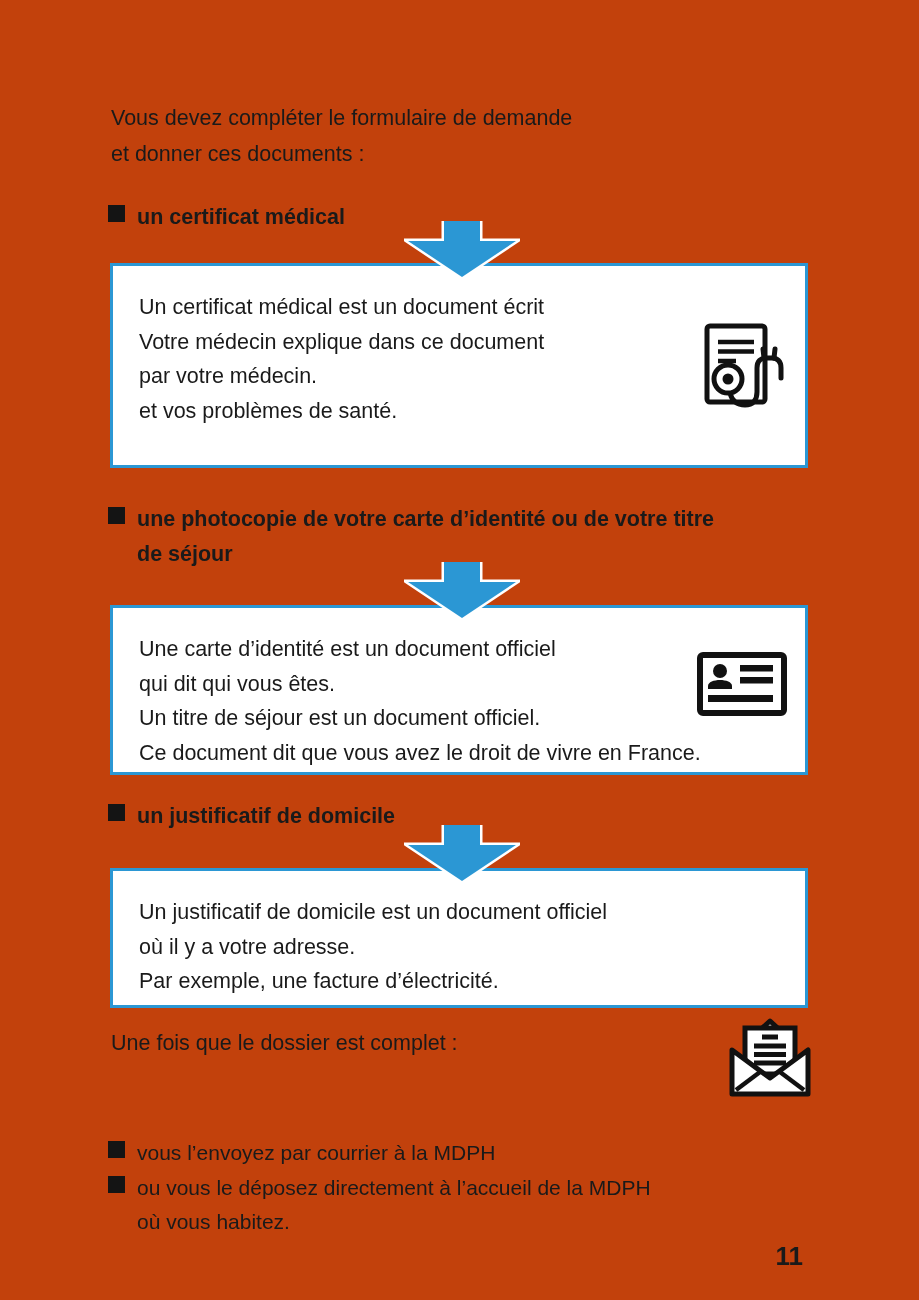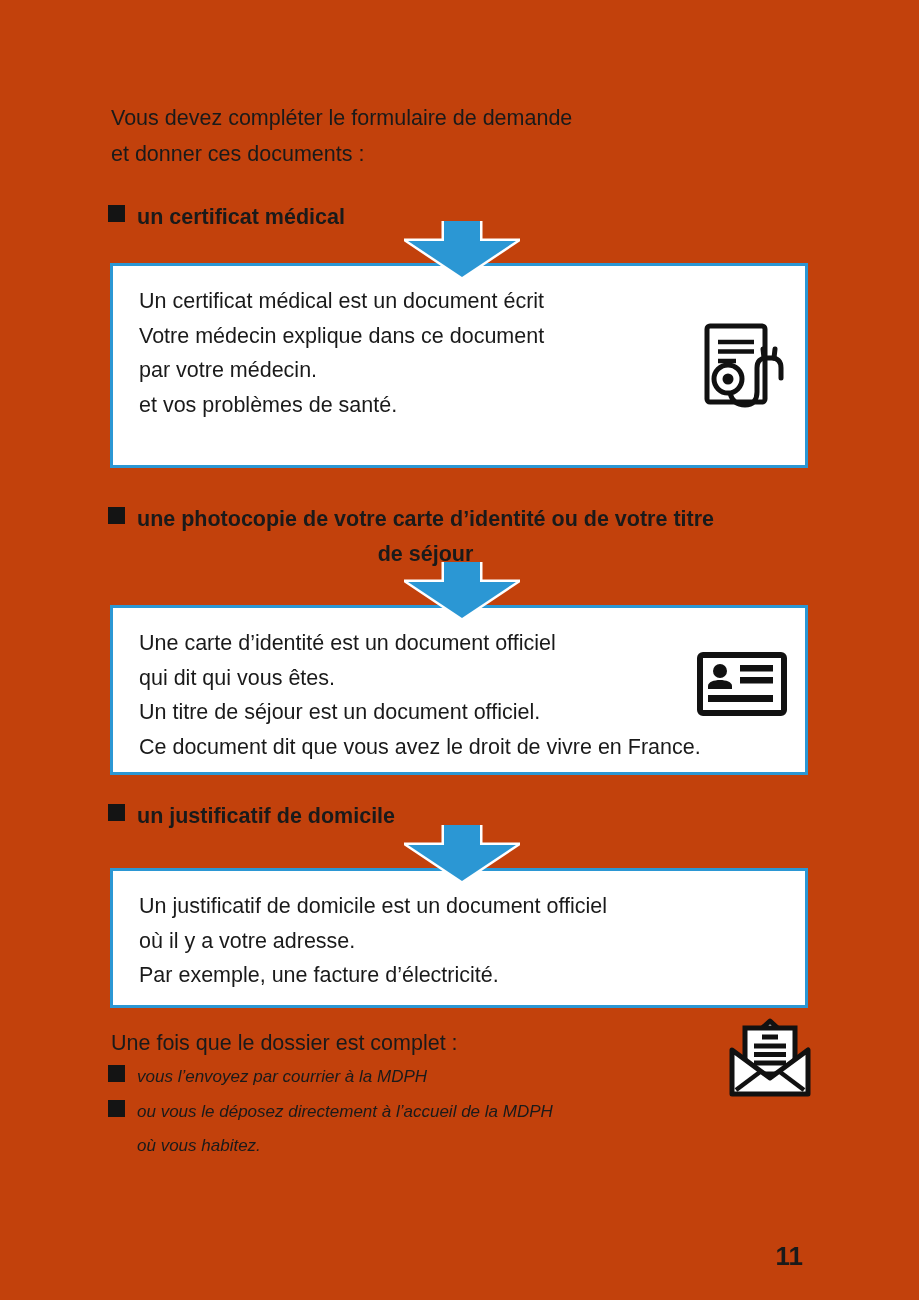--- a/index.html
+++ b/index.html
@@ -4,37 +4,37 @@
 <style>
   html,body{margin:0;padding:0;background:#fff;}
   .page{
     position:relative;width:919px;height:1300px;background:#c2410c;
     font-family:"Liberation Sans",sans-serif;color:#1a1a1a;overflow:hidden;
   }
   .line{display:block;}
   .intro{position:absolute;left:111px;top:100px;font-size:21.5px;line-height:36px;}
   .bullet-heading{
     position:absolute;left:108px;font-size:21.5px;font-weight:bold;
-    line-height:35px;padding-left:29px;text-align:center;
+    line-height:35px;padding-left:29px;
   }
   .sq{
     position:absolute;left:0;top:5px;width:17px;height:17px;background:#141414;
   }
   .info-box{
     position:absolute;left:110px;width:692px;background:#fff;
     border:3px solid #2b97d4;font-size:21.5px;line-height:34.5px;
   }
-  .box-text{padding:18px 0 0 26px;}
+  .box-text{padding:24px 0 0 26px;}
   .arrow{position:absolute;left:404px;z-index:2;line-height:0;}
   .box-icon{position:absolute;line-height:0;}
   .icon-medical{right:14px;top:56px;}
   .icon-idcard{right:18px;top:44px;}
   .outro-title{position:absolute;left:111px;top:1031px;font-size:21.5px;}
   .envelope{position:absolute;left:728px;top:1016px;line-height:0;}
-  .bullets{position:absolute;left:108px;top:1060px;font-size:17px;line-height:34.5px;font-style:italic;}
+  .bullets{position:absolute;left:108px;top:1136px;font-size:21px;line-height:34.5px;}
   .b-line1{position:relative;padding-left:29px;}
   .b-line2{padding-left:29px;}
   .page-number{position:absolute;top:1241px;right:116px;font-size:26px;font-weight:bold;}
 </style>
 </head>
 <body>
 
 <div class="page">
 
   <div class="intro">

